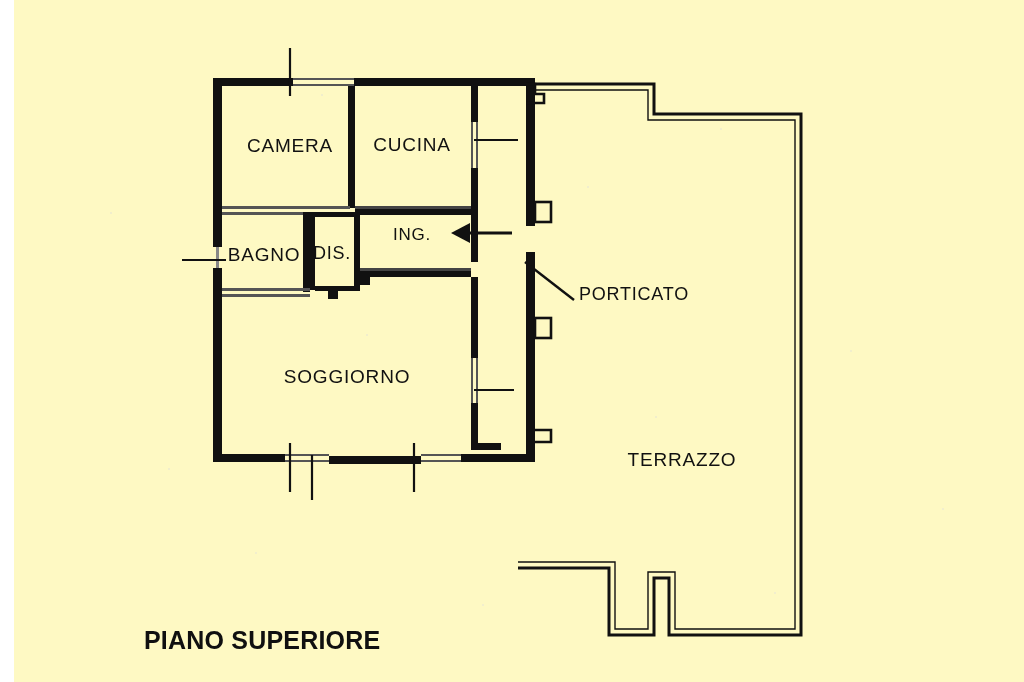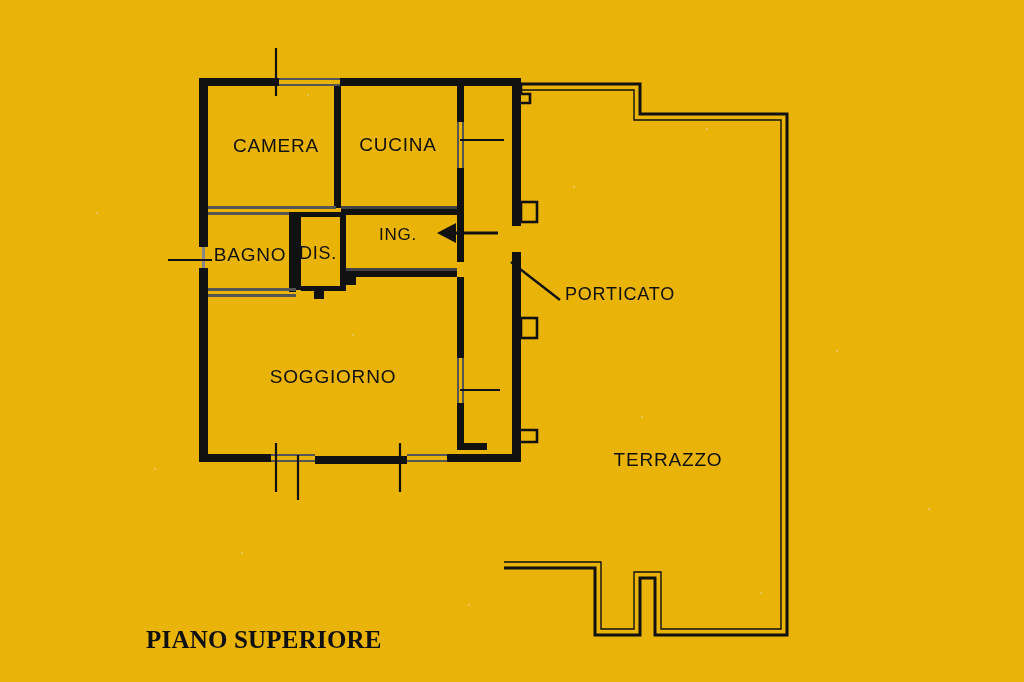--- a/index.html
+++ b/index.html
@@ -10,40 +10,41 @@
   body {
     width: 1024px;
     height: 682px;
     position: relative;
     font-family: "Liberation Sans", sans-serif;
     overflow: hidden;
   }
   #plan-root {
     position: absolute;
     inset: 0;
-    background: #eab308;
+    background: #fef9c3;
+    margin-left: 14px;
   }
   #plan-svg {
     position: absolute;
     left: 0;
     top: 0;
     width: 1024px;
     height: 682px;
     display: block;
   }
   .room-label {
     font-family: "Liberation Sans", sans-serif;
     fill: #111111;
     letter-spacing: 0.8px;
   }
   .sheet-title {
     position: absolute;
-    left: 146px;
+    left: 130px;
     top: 626px;
-    font-family: Liberation Serif, serif;
+    font-family: Liberation Sans, sans-serif;
     font-weight: bold;
     font-size: 25px;
     letter-spacing: 0.2px;
     color: #101010;
     white-space: nowrap;
   }
   .noise {
     position: absolute;
     inset: 0;
     pointer-events: none;

